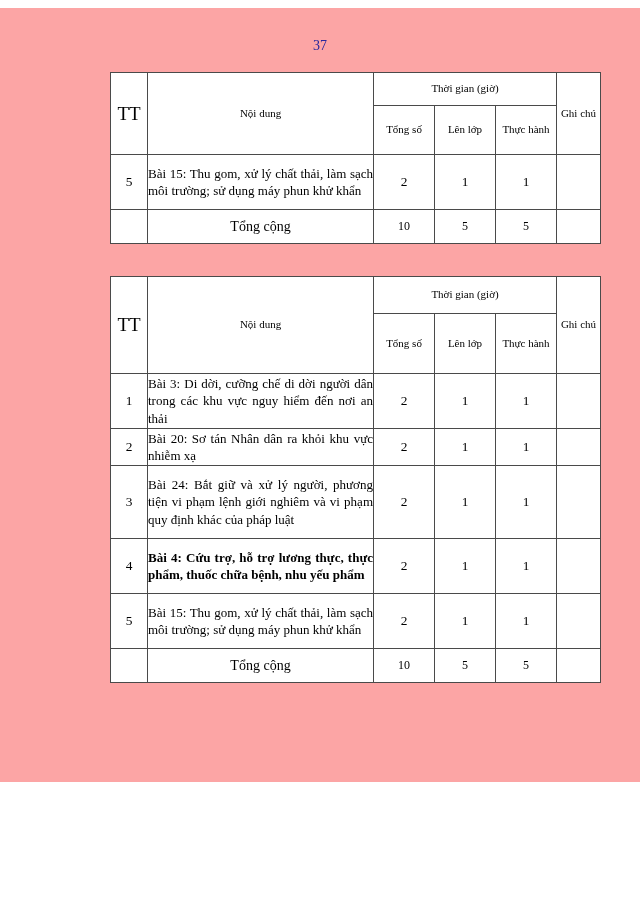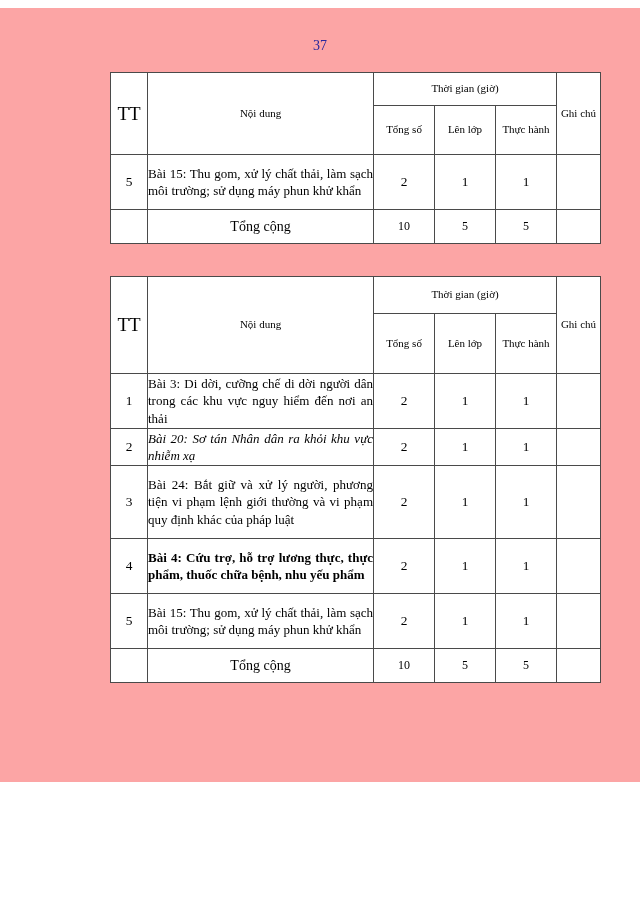--- a/index.html
+++ b/index.html
@@ -185,29 +185,29 @@
       <tr>
         <td class="cell-tt">1</td>
         <td class="cell-content" style="height:54px;">Bài 3: Di dời, cưỡng chế di dời người dân trong các khu vực nguy hiểm đến nơi an thải</td>
         <td class="cell-num">2</td>
         <td class="cell-num">1</td>
         <td class="cell-num">1</td>
         <td class="cell-num"></td>
       </tr>
       <tr>
         <td class="cell-tt">2</td>
-        <td class="cell-content" style="height:36px;font-style:italic;">Bài 20: Sơ tán Nhân dân ra khỏi khu vực nhiễm xạ</td>
+        <td class="cell-content" style="height:36px;">Bài 20: Sơ tán Nhân dân ra khỏi khu vực nhiễm xạ</td>
         <td class="cell-num">2</td>
         <td class="cell-num">1</td>
         <td class="cell-num">1</td>
         <td class="cell-num"></td>
       </tr>
       <tr>
         <td class="cell-tt">3</td>
-        <td class="cell-content" style="height:72px;">Bài 24: Bắt giữ và xử lý người, phương tiện vi phạm lệnh giới thường và vi phạm quy định khác của pháp luật</td>
+        <td class="cell-content" style="height:72px;">Bài 24: Bắt giữ và xử lý người, phương tiện vi phạm lệnh giới nghiêm và vi phạm quy định khác của pháp luật</td>
         <td class="cell-num">2</td>
         <td class="cell-num">1</td>
         <td class="cell-num">1</td>
         <td class="cell-num"></td>
       </tr>
       <tr>
         <td class="cell-tt">4</td>
         <td class="cell-content" style="height:54px;font-weight:bold;">Bài 4: Cứu trợ, hỗ trợ lương thực, thực phẩm, thuốc chữa bệnh, nhu yếu phẩm</td>
         <td class="cell-num">2</td>
         <td class="cell-num">1</td>

